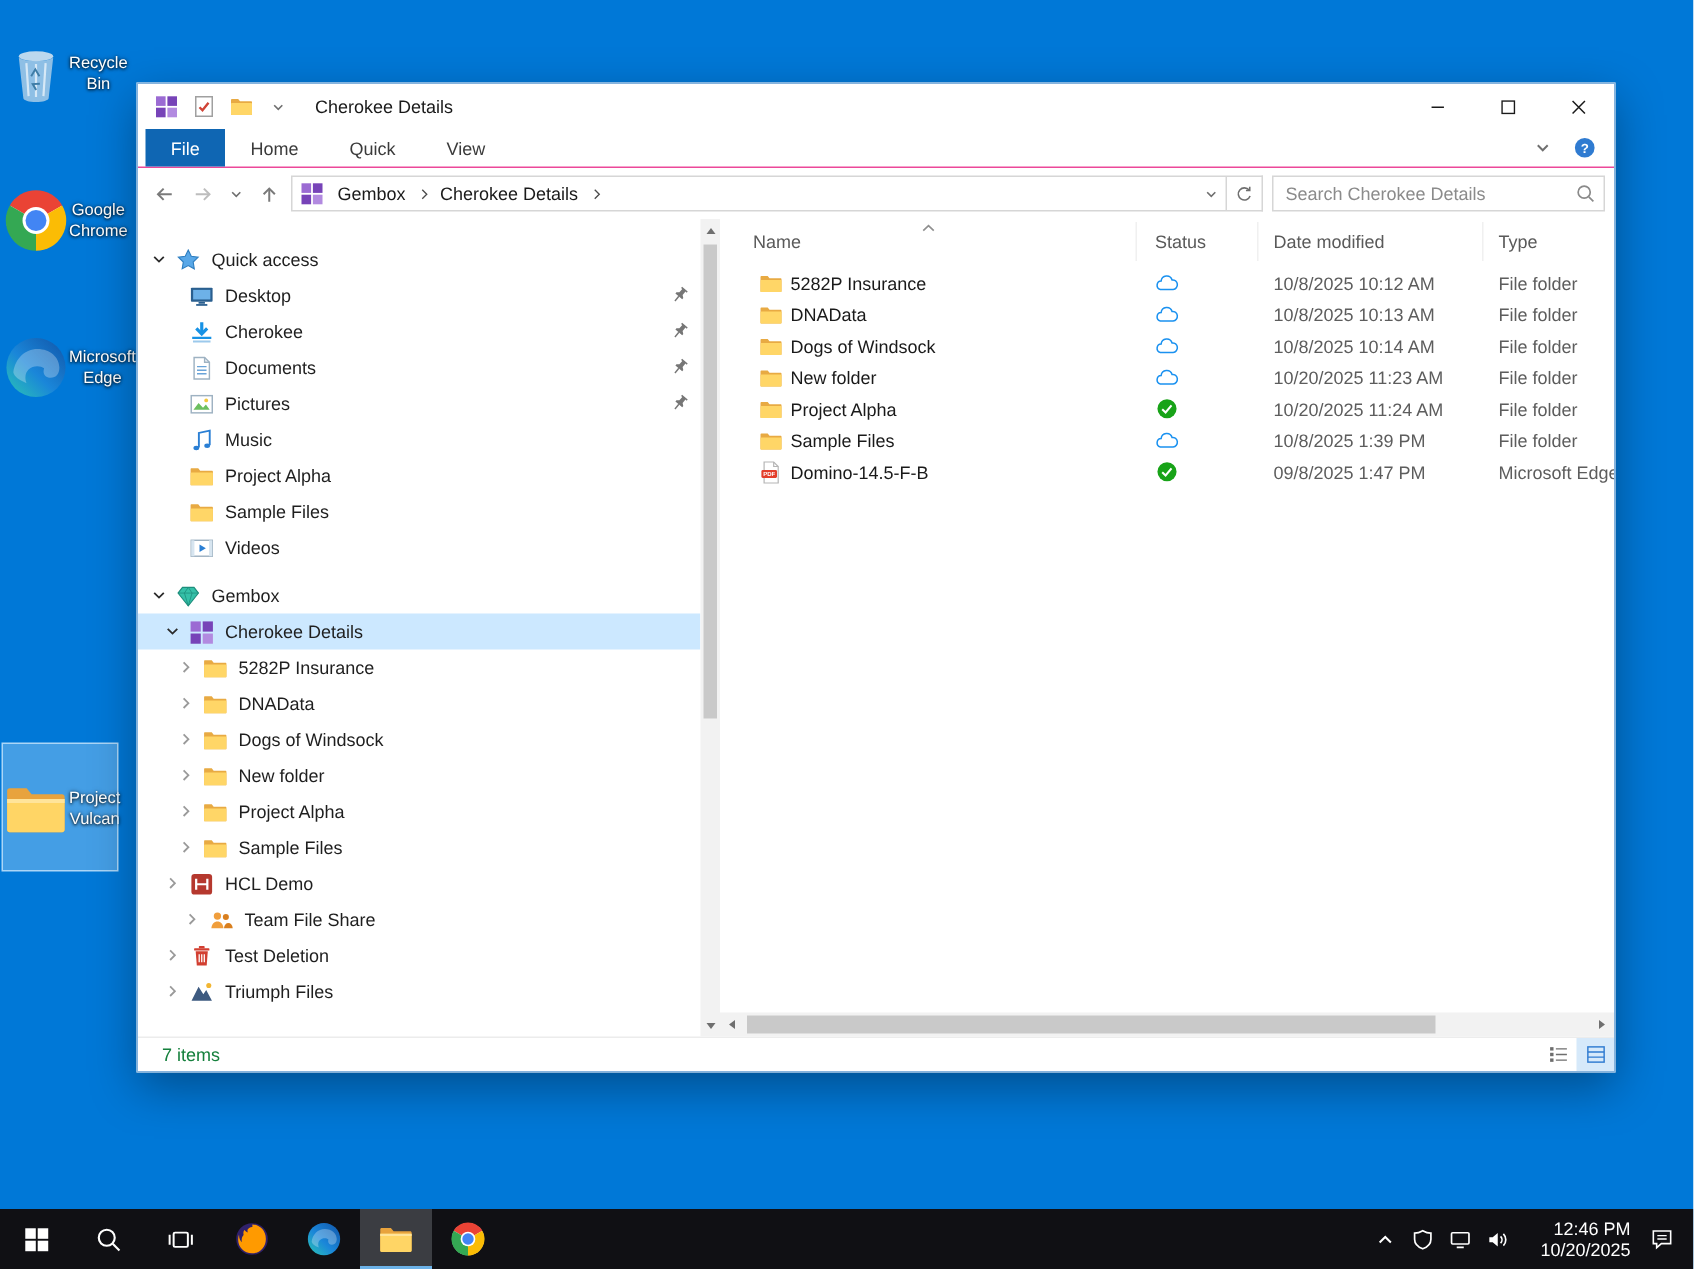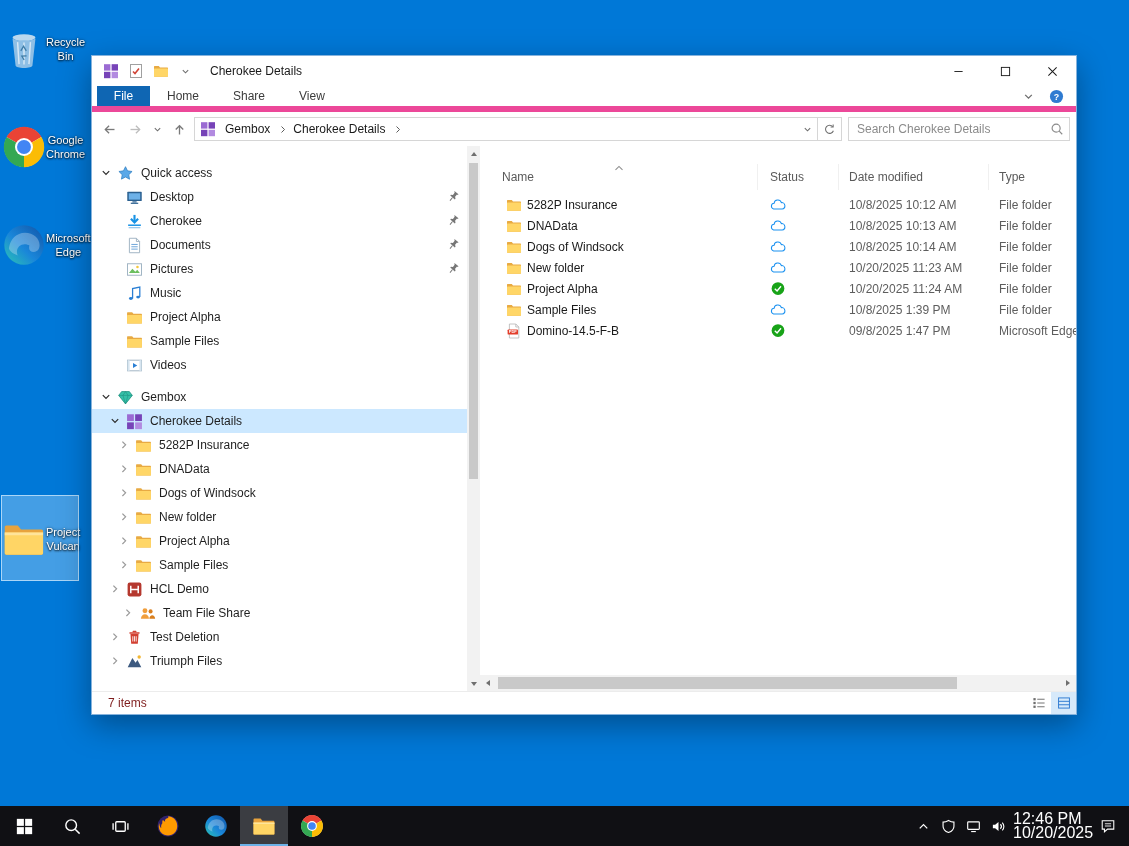--- a/index.html
+++ b/index.html
@@ -24,21 +24,21 @@
 .titlebar{height:30px;flex:none;display:flex;align-items:center}
 .qat{display:flex;align-items:center;padding-left:6px}
 .qat-btn{width:25px;height:24px;display:flex;align-items:center;justify-content:center}
 .qat-btn svg{width:16px;height:16px}
 .qat-btn.small svg{width:9px;height:9px}
 .wtitle{margin-left:12px;font-size:12px;color:#1a1a1a}
 .caption{margin-left:auto;display:flex;height:100%}
 .cap-btn{width:47px;height:100%;display:flex;align-items:center;justify-content:center}
 .cap-btn svg{width:11px;height:11px}
 
-.ribbon{height:26px;flex:none;display:flex;align-items:stretch;border-bottom:6px solid #ec4899}
+.ribbon{height:26px;flex:none;display:flex;align-items:stretch;border-bottom:1px solid #ec4899}
 .file-tab{margin-left:5px;width:53px;background:#0f66b3;color:#fff;display:flex;align-items:center;justify-content:center}
 .rtabs{display:flex}
 .rtab{padding:0 17px;display:flex;align-items:center;color:#3b3b3b}
 .ribbon-right{margin-left:auto;display:flex;align-items:center;gap:15px;padding-right:12px}
 .rr-chev svg{width:11px;height:11px}
 .rr-help svg{width:15px;height:15px}
 
 .address-row{height:34px;flex:none;display:flex;align-items:center;padding:0 6px 0 4px}
 .addr-btn{width:26px;height:26px;display:flex;align-items:center;justify-content:center}
 .addr-btn svg{width:15px;height:15px}
@@ -73,21 +73,21 @@
 .nicon svg{width:17px;height:17px}
 .nlabel{color:#1f1f1f;white-space:nowrap}
 .pin{position:absolute;right:7px;width:14px;height:14px}
 .pin svg{width:14px;height:14px}
 .vscroll{position:absolute;right:0;top:0;bottom:0;width:13px;background:#f2f2f2}
 .varrow{height:15px;width:100%;display:flex;align-items:center;justify-content:center}
 .varrow.bottom{position:absolute;bottom:0;left:0}
 .vthumb{position:absolute;top:17px;left:2px;right:2px;height:58%;background:#c9c9c9}
 
 .filearea{flex:1;display:flex;flex-direction:column;min-width:0;overflow:hidden}
-.col-headers{height:26px;flex:none;display:flex;margin-top:18px;overflow:hidden}
+.col-headers{height:26px;flex:none;display:flex;margin-top:2px;overflow:hidden}
 .col-header{flex:none;display:flex;align-items:center;color:#5a5a5a;border-right:1px solid #f0f0f0;position:relative;padding-left:10px}
 .col-header:first-child{padding-left:22px}
 .col-header:nth-child(2){padding-left:12px}
 .sort-caret{position:absolute;left:50%;top:1px;transform:translateX(-50%)}
 .sort-caret svg{width:10px;height:6px}
 .rows{flex:1;padding-top:4px;overflow:hidden}
 .file-row{height:21px;display:flex;align-items:center}
 .cell{flex:none;white-space:nowrap;overflow:hidden}
 .cell.name{display:flex;align-items:center;padding-left:26px;color:#1a1a1a}
 .ficon{width:16px;height:16px;margin-right:5px;flex:none}
@@ -95,21 +95,21 @@
 .cell.status{padding-left:12px;display:flex;align-items:center}
 .sicon{width:16px;height:15px}
 .sicon svg{width:16px;height:15px}
 .cell.modified,.cell.type{color:#5d5d5d;padding-left:10px}
 .hscroll{height:16px;flex:none;background:#f2f2f2;position:relative}
 .hthumb{position:absolute;left:18px;top:2px;bottom:2px;width:77%;background:#c9c9c9}
 .harrow{position:absolute;top:0;bottom:0;width:16px;display:flex;align-items:center;justify-content:center}
 .harrow.left{left:0}.harrow.right{right:0}
 
 .statusbar{height:23px;flex:none;border-top:1px solid #ececec;display:flex;align-items:center;padding-left:16px}
-.sb-count{color:#7f1d1d}
+.sb-count{color:#15803d}
 .sb-toggles{margin-left:auto;display:flex;height:100%}
 .sb-btn{width:25px;height:100%;display:flex;align-items:center;justify-content:center}
 .sb-btn svg{width:14px;height:14px}
 .sb-btn.active{background:#d6e9fa}
 
 .tri-up{width:0;height:0;border-left:3.5px solid transparent;border-right:3.5px solid transparent;border-bottom:4px solid #6f6f6f}
 .tri-down{width:0;height:0;border-left:3.5px solid transparent;border-right:3.5px solid transparent;border-top:4px solid #6f6f6f}
 .tri-left{width:0;height:0;border-top:3.5px solid transparent;border-bottom:3.5px solid transparent;border-right:4px solid #6f6f6f}
 .tri-right{width:0;height:0;border-top:3.5px solid transparent;border-bottom:3.5px solid transparent;border-left:4px solid #6f6f6f}
 
@@ -121,21 +121,21 @@
 .tb-app{width:48px;display:flex;align-items:center;justify-content:center;position:relative}
 .tb-app .tb-ic svg{width:24px;height:24px}
 .tb-app[data-name="taskbar-search-button"] .tb-ic svg,
 .tb-app[data-name="taskbar-task-view-button"] .tb-ic svg{width:19px;height:19px}
 .tb-app.active{background:#3b3d42}
 .tb-app.active::after{content:"";position:absolute;left:0;right:0;bottom:0;height:2px;background:#6cb2e8}
 .tb-tray{margin-left:auto;display:flex;align-items:center}
 .tray-icons{display:flex;align-items:center}
 .tray-btn{width:25px;height:40px;display:flex;align-items:center;justify-content:center}
 .tray-btn svg{width:15px;height:15px}
-.clock{width:78px;color:#fff;font-size:16px;line-height:14px;text-align:left;padding:0 2px}
+.clock{width:78px;color:#fff;font-size:12px;line-height:14px;text-align:right;padding:0 2px}
 .ac-btn{width:38px;height:40px;display:flex;align-items:center;justify-content:center;margin-right:2px}
 .ac-btn svg{width:16px;height:16px}
 </style>
 </head>
 <body>
 
 <div class="desktop" data-name="desktop">
   <div class="desktop-icons" data-name="desktop-icons">
       <div class="desktop-icon" data-name="desktop-icon-recycle-bin">
         <span class="di-img" data-name="recycle-bin-icon">
@@ -241,21 +241,21 @@
               </svg>
             </span>
           </div>
       </div>
     </div>
 
     <div class="ribbon" data-name="ribbon-tab-bar">
       <div class="file-tab" data-name="tab-file">File</div>
       <div class="rtabs" data-name="ribbon-tabs">
           <div class="rtab" data-name="tab-home">Home</div>
-          <div class="rtab" data-name="tab-share">Share</div>
+          <div class="rtab" data-name="tab-share">Quick</div>
           <div class="rtab" data-name="tab-view">View</div>
         </div>
       <div class="ribbon-right" data-name="ribbon-right-controls">
         <span class="rr-chev" data-name="expand-ribbon-chevron-icon" data-icon="chev-down">
             <svg viewBox="0 0 10 10">
               <path d="M2 3.5 5 6.5 8 3.5" stroke="#6f6f6f" stroke-width="1.2" fill="none"></path>
             </svg>
           </span>
         <span class="rr-help" data-name="help-icon" data-icon="help">
             <svg viewBox="0 0 16 16">

